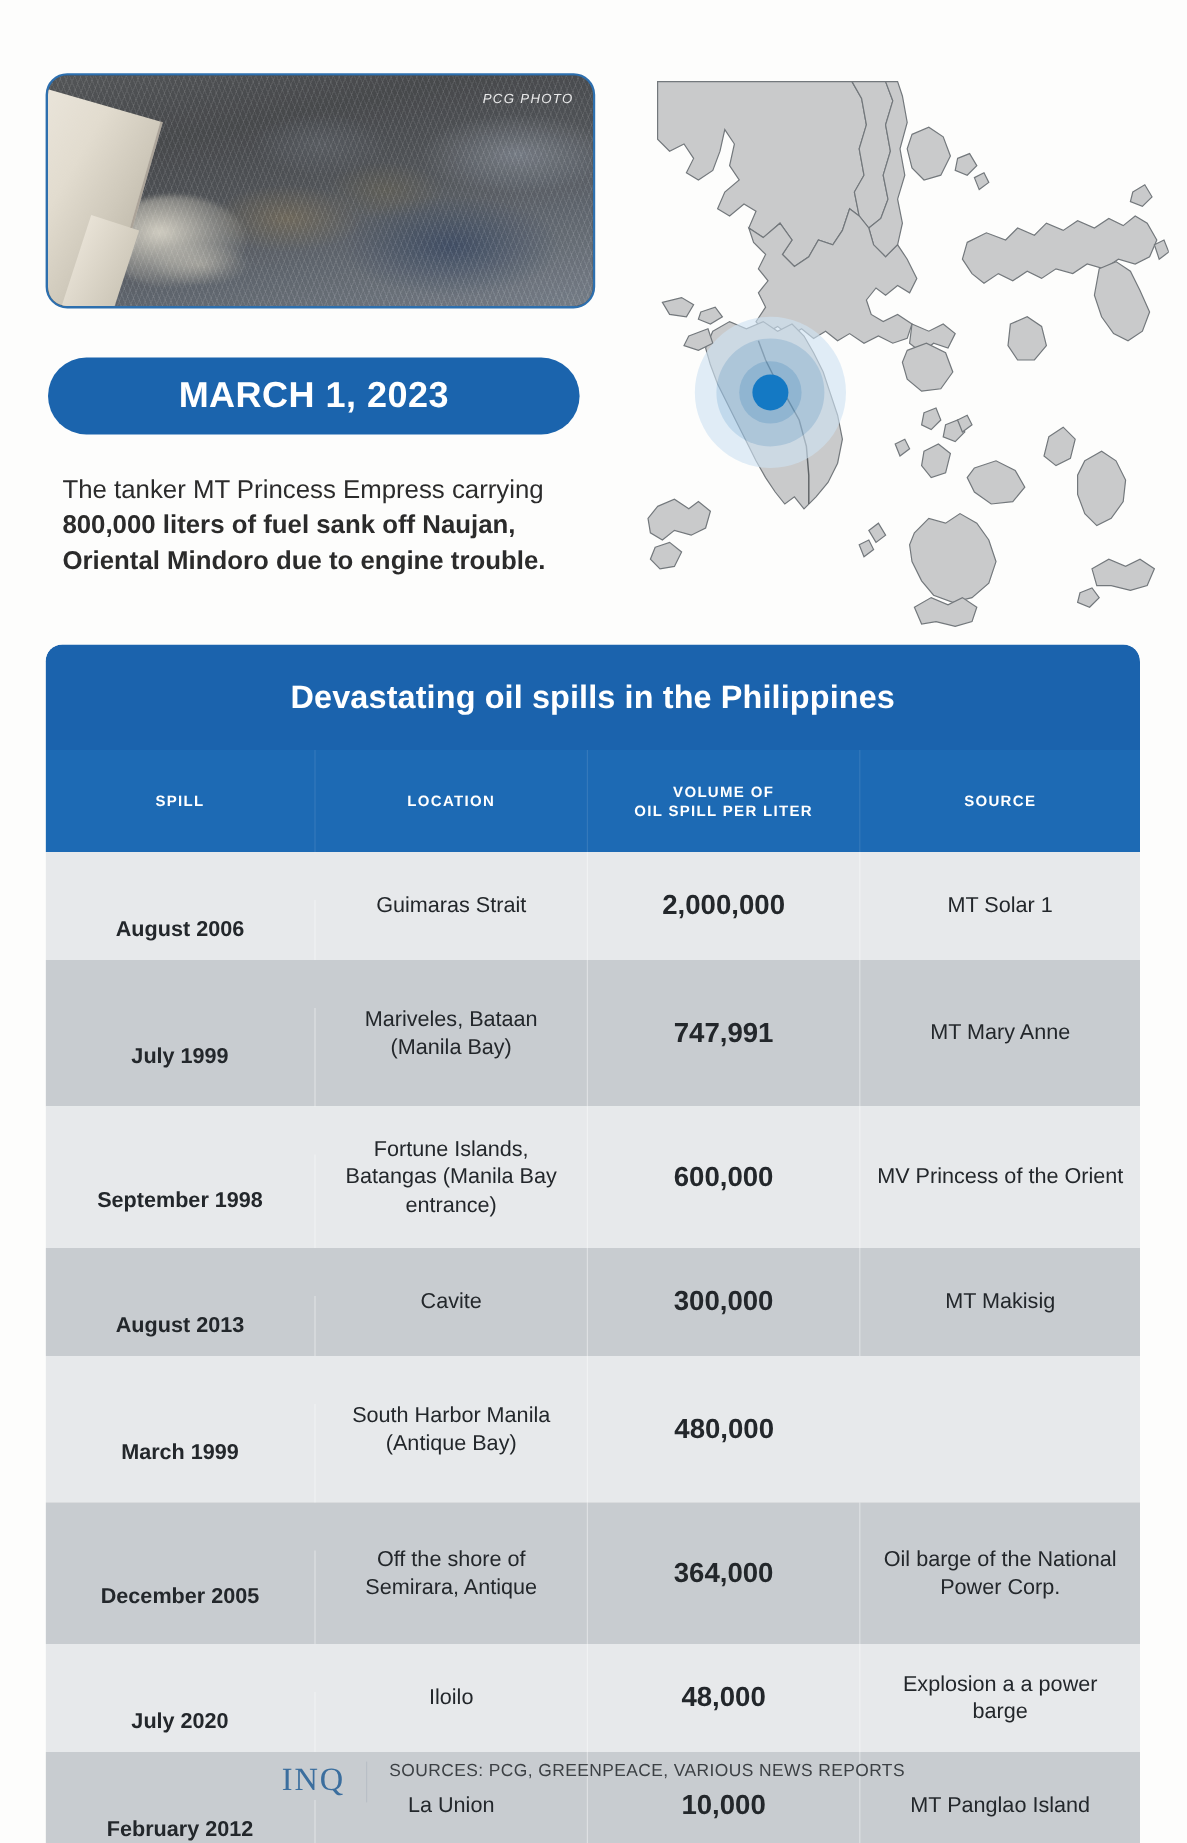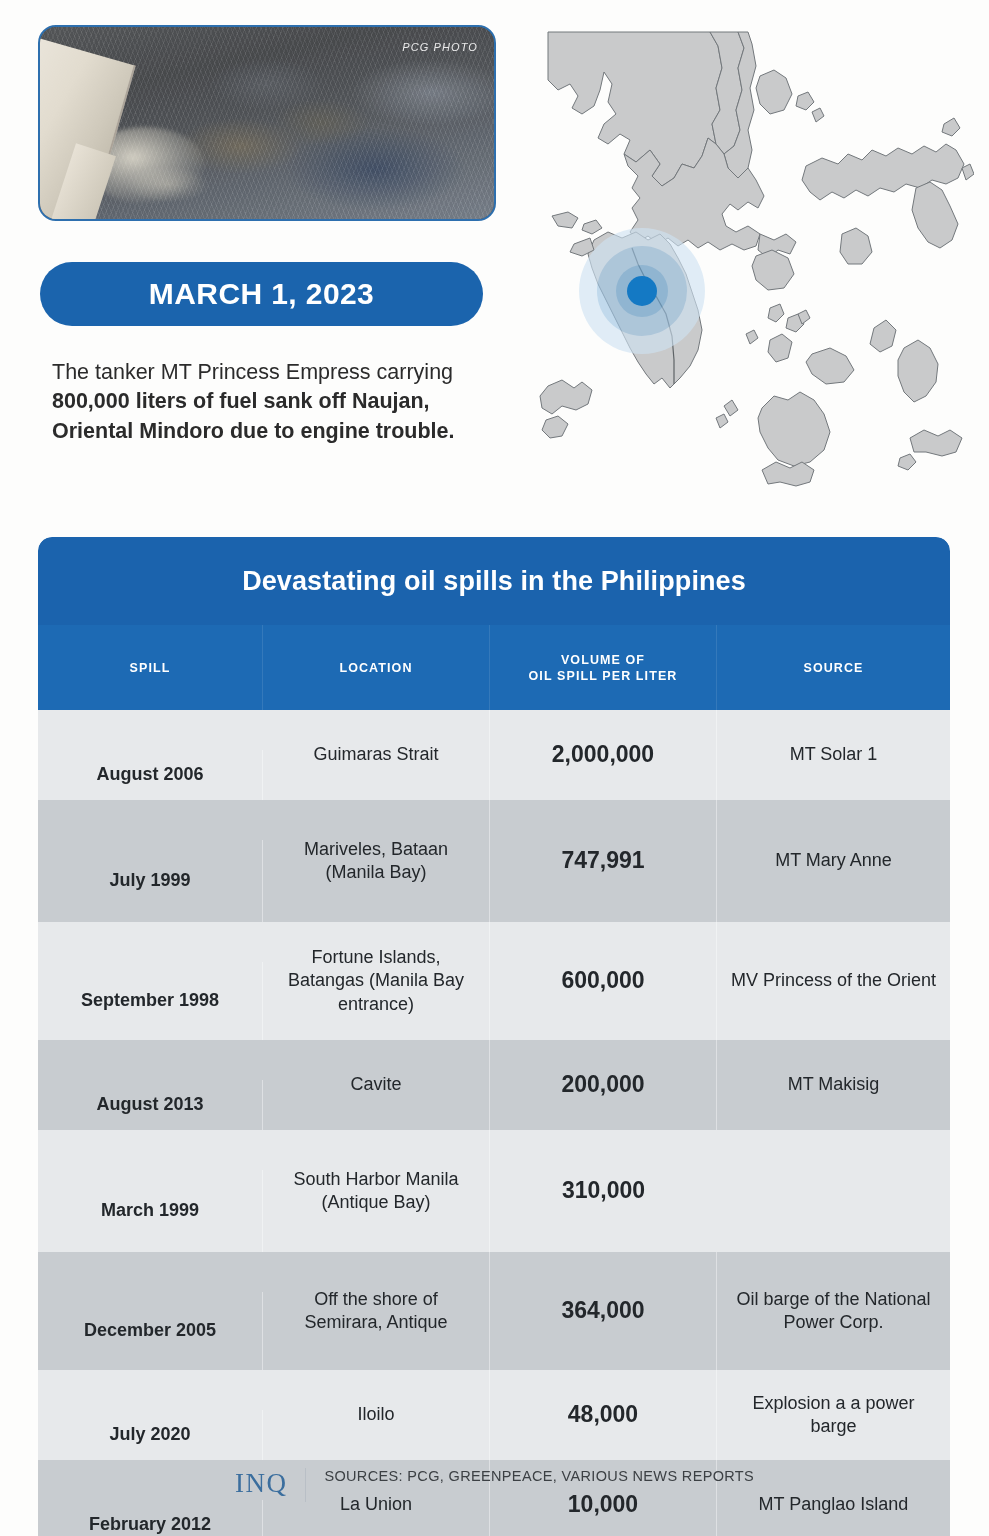--- a/index.html
+++ b/index.html
@@ -10,20 +10,21 @@
     background: #fdfdfc;
     font-family: "Liberation Sans", sans-serif;
     overflow: hidden;
     position: relative;
   }
 
   
   .top-section {
     position: relative;
     height: 500px;
+    margin-top: 36px;
   }
 
   .photo-frame {
     position: absolute;
     left: 38px;
     top: 25px;
     width: 458px;
     height: 196px;
     border-radius: 18px;
     border: 2px solid #2d6fae;
@@ -388,28 +389,28 @@
   <div class="trow odd h-118">
     <div class="td date col-date">September 1998</div>
     <div class="td col-loc">Fortune Islands, Batangas (Manila Bay entrance)</div>
     <div class="td vol col-vol">600,000</div>
     <div class="td col-src">MV Princess of the Orient</div>
   </div>
 
   <div class="trow even h-90">
     <div class="td date col-date">August 2013</div>
     <div class="td col-loc">Cavite</div>
-    <div class="td vol col-vol">200,000</div>
+    <div class="td vol col-vol">300,000</div>
     <div class="td col-src">MT Makisig</div>
   </div>
 
   <div class="trow odd h-94">
     <div class="td date col-date">March 1999</div>
     <div class="td col-loc">South Harbor Manila (Antique Bay)</div>
-    <div class="td vol col-vol">310,000</div>
+    <div class="td vol col-vol">480,000</div>
   </div>
 
   <div class="trow even h-118">
     <div class="td date col-date">December 2005</div>
     <div class="td col-loc">Off the shore of Semirara, Antique</div>
     <div class="td vol col-vol">364,000</div>
     <div class="td col-src">Oil barge of the National Power Corp.</div>
   </div>
 
   <div class="trow odd h-90">

